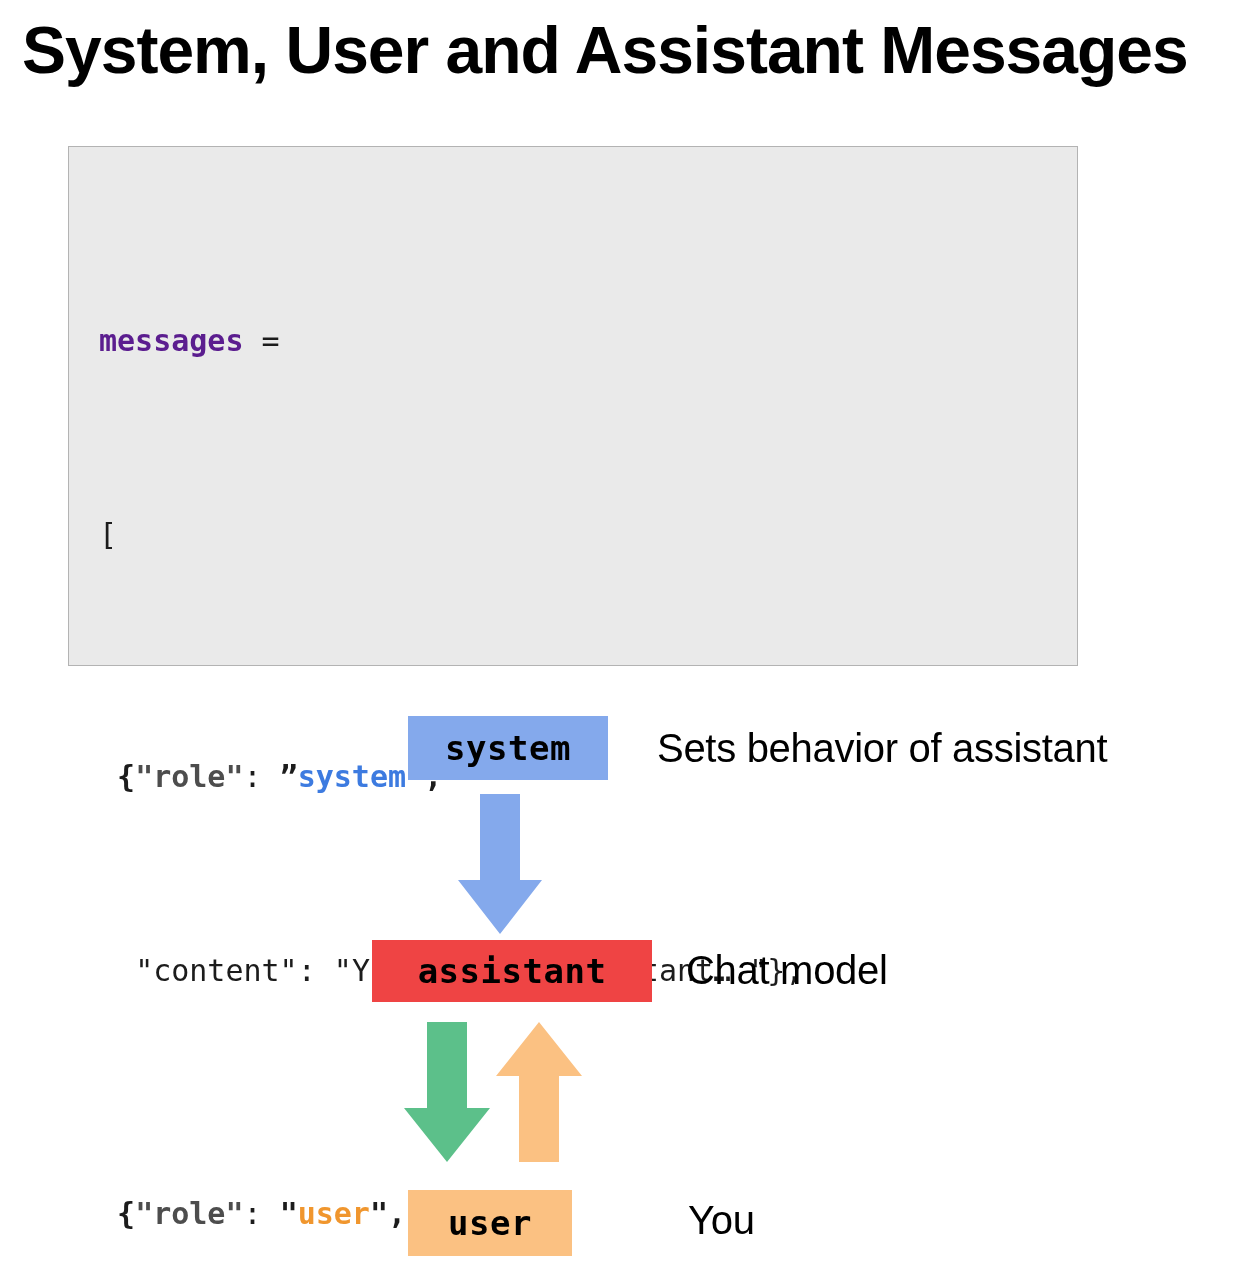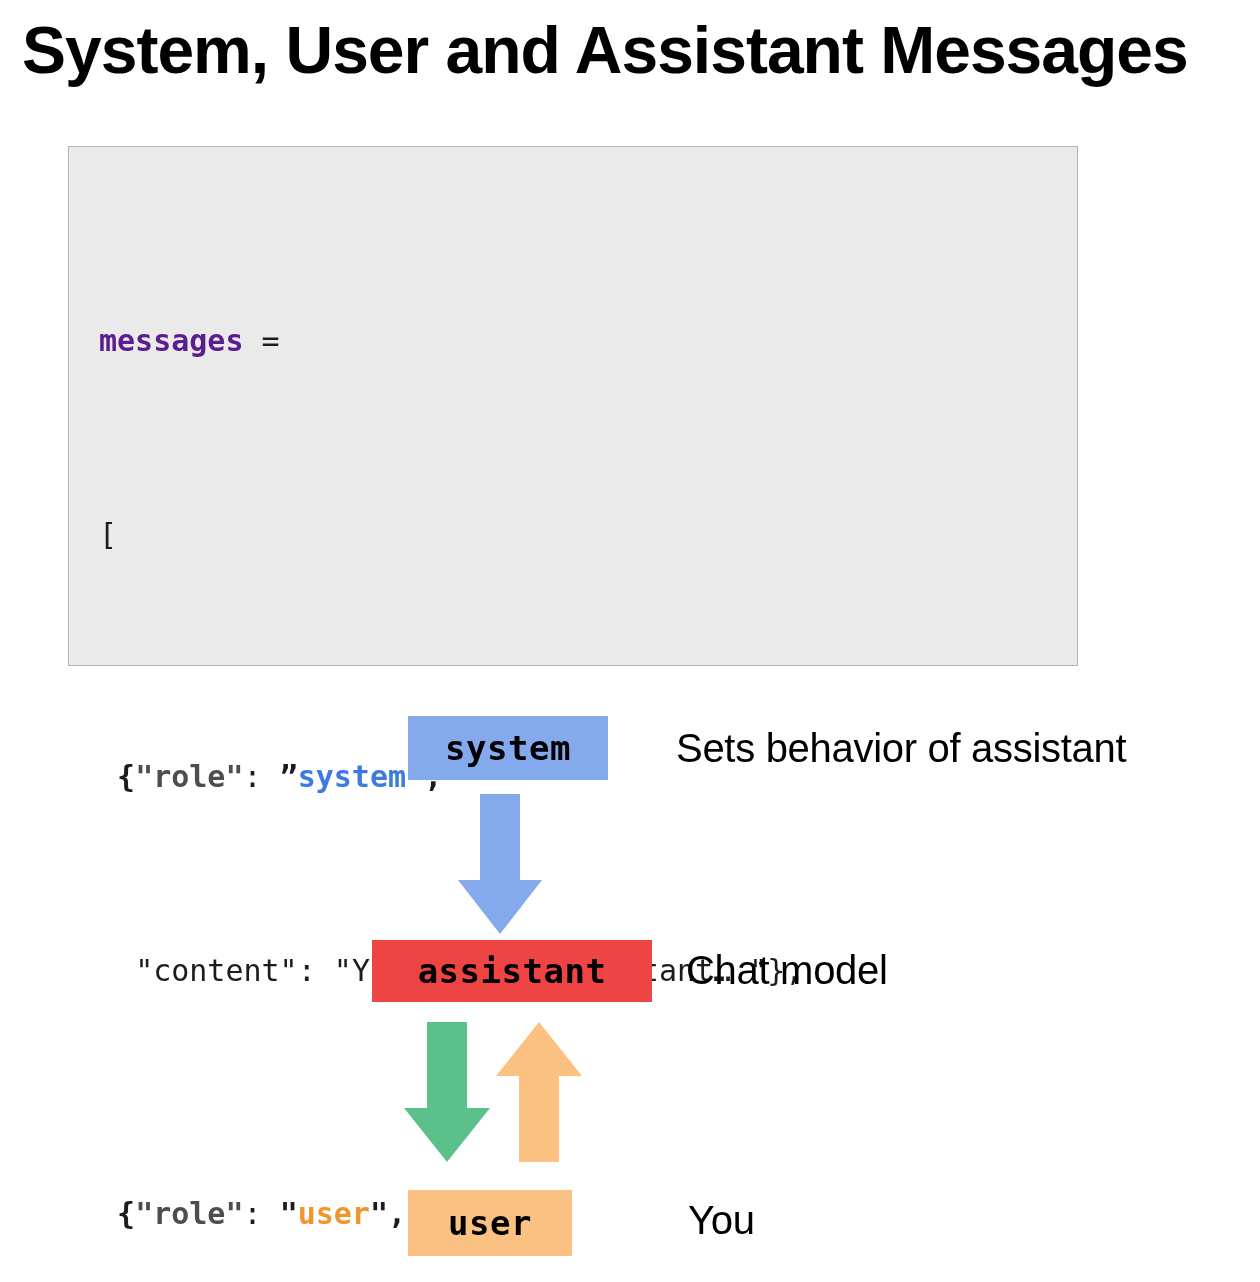--- a/index.html
+++ b/index.html
@@ -94,21 +94,21 @@
 
   .side-label {
     position: absolute;
     font-family: "Liberation Sans", sans-serif;
     font-size: 40px;
     font-weight: 400;
     color: #000000;
     white-space: nowrap;
     letter-spacing: -0.3px;
   }
-  .label-system    { left: 657px; top: 726px; margin-left: 19px; }
+  .label-system    { left: 657px; top: 726px; }
   .label-assistant { left: 686px; top: 948px; }
   .label-user      { left: 688px; top: 1198px; }
 </style>
 </head>
 <body>
 
 <div class="slide-title">System, User and Assistant Messages</div>
 
 <div class="code-block">
   <div class="code-lines">

